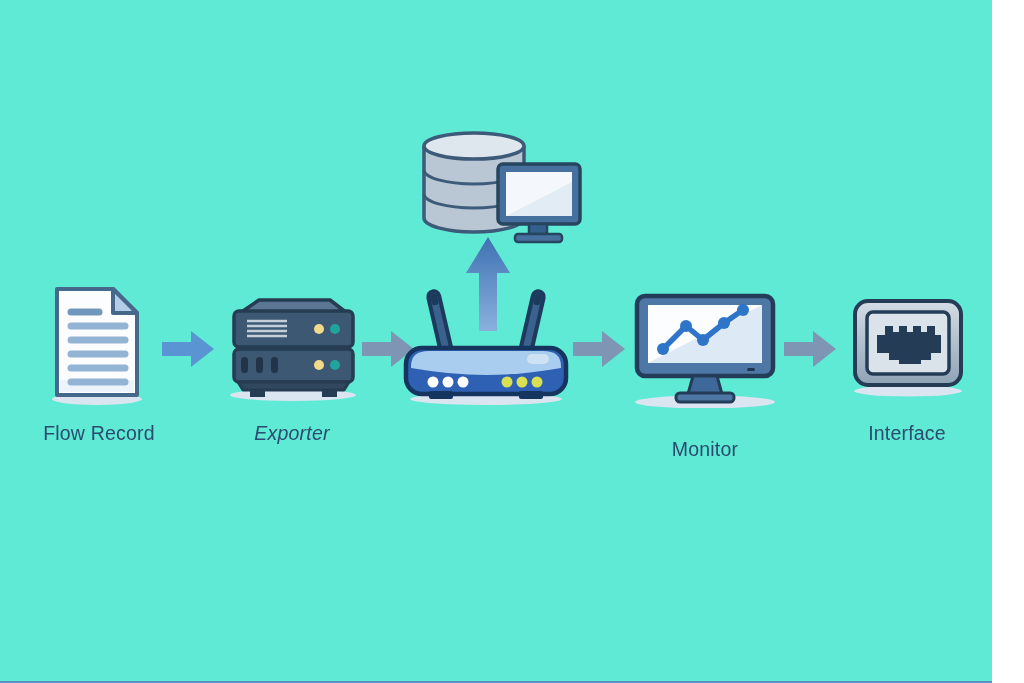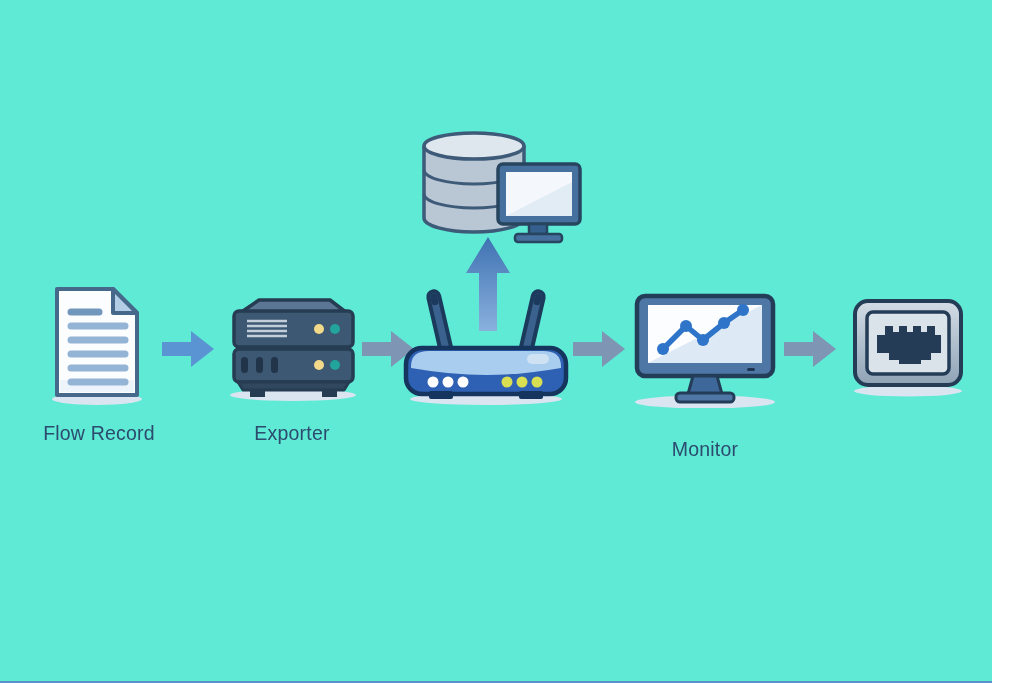--- a/index.html
+++ b/index.html
@@ -60,21 +60,21 @@
       <rect x="15" y="61" width="7" height="16" rx="3.5" fill="#22344a"></rect>
       <rect x="30" y="61" width="7" height="16" rx="3.5" fill="#22344a"></rect>
       <rect x="45" y="61" width="7" height="16" rx="3.5" fill="#22344a"></rect>
       <circle cx="93" cy="69" r="5" fill="#f3da8b"></circle>
       <circle cx="109" cy="69" r="5" fill="#22a49c"></circle>
       <polygon points="12,86 123,86 118,94 17,94" fill="#31475e" stroke="#263c52" stroke-width="3" stroke-linejoin="round"></polygon>
       <rect x="24" y="94" width="15" height="7" fill="#263c52"></rect>
       <rect x="96" y="94" width="15" height="7" fill="#263c52"></rect>
     </svg>
   </div>
-  <div class="node-label" style="left:207px;top:422px;">Exporter</div>
+  <div class="node-label" style="left:207px;top:422px;font-style:italic;">Exporter</div>
 
   <div class="abs" style="left:362px;top:329px;">
     <svg width="52" height="40" viewBox="0 0 52 40">
       <polygon points="0,13 29,13 29,2 52,20 29,38 29,27 0,27" fill="#7e95b3"></polygon>
     </svg>
   </div>
 
   <div class="abs" style="left:412px;top:122px;">
     <svg width="175" height="128" viewBox="0 0 175 128">
       <path d="M12,24 V96 A50,14 0 0 0 112,96 V24" fill="#b9c7d5" stroke="#3d5a78" stroke-width="3.5"></path>
@@ -164,16 +164,17 @@
           <stop offset="0" stop-color="#d3dce5"></stop>
           <stop offset="1" stop-color="#8fa3b6"></stop>
         </linearGradient>
       </defs>
       <ellipse cx="59" cy="94" rx="54" ry="5.5" fill="#dbe5f2"></ellipse>
       <rect x="6" y="4" width="106" height="84" rx="13" fill="url(#bezelGrad)" stroke="#243c55" stroke-width="4"></rect>
       <rect x="18" y="15" width="82" height="62" rx="6" fill="#dae2ea" stroke="#243c55" stroke-width="3.5"></rect>
       <path d="M28,56 L28,38 L36,38 L36,29 L44,29 L44,35 L50,35 L50,29 L58,29 L58,35 L64,35 L64,29 L72,29 L72,35 L78,35 L78,29 L86,29 L86,38 L92,38 L92,56 L82,56 L82,63 L72,63 L72,67 L50,67 L50,63 L40,63 L40,56 Z" fill="#243c55"></path>
     </svg>
   </div>
+  <div class="node-label" style="left:822px;top:422px;">Interface</div>
 
   <div class="bottom-rule" style="background:#5b90c8;"></div>
 
 </div>
 
 </body></html>

